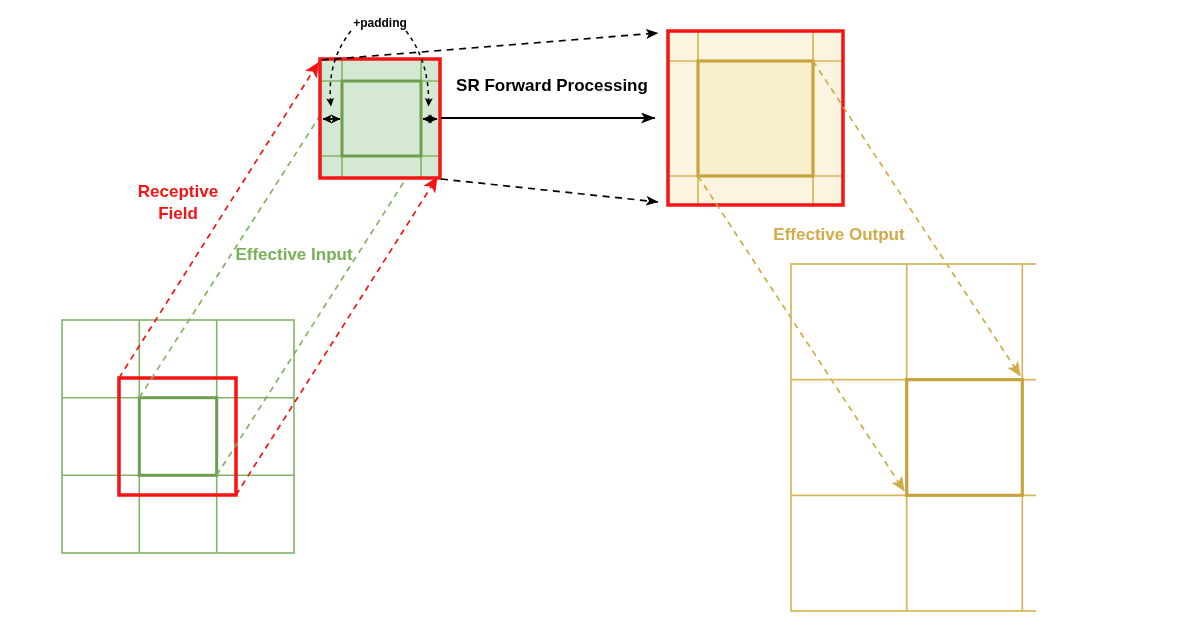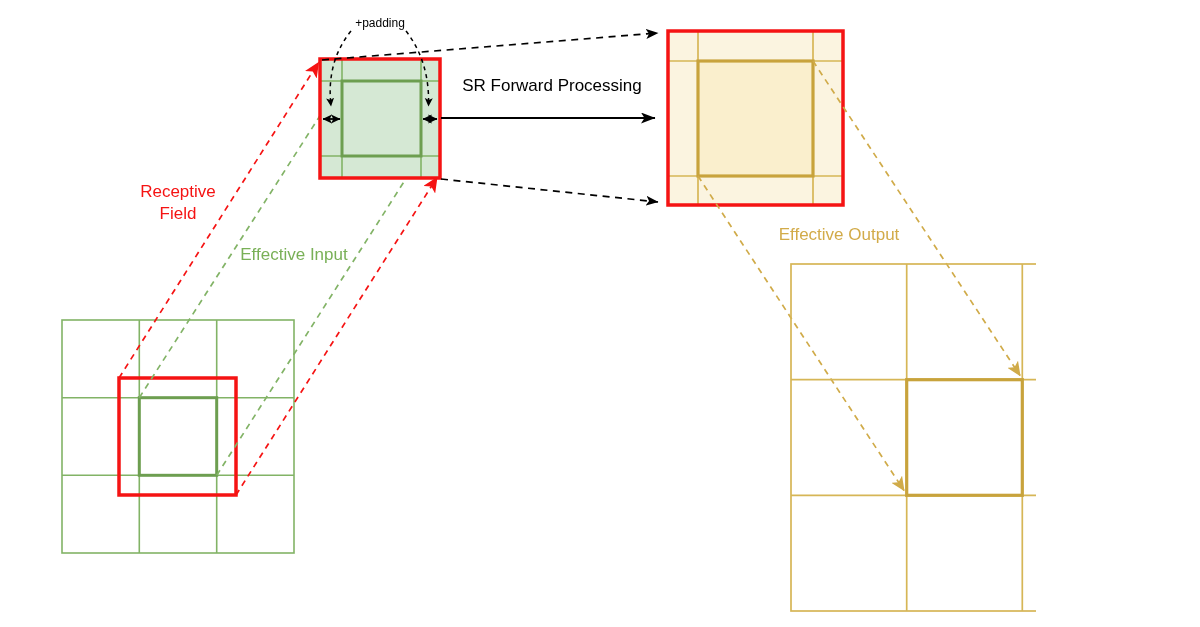--- a/index.html
+++ b/index.html
@@ -1,16 +1,16 @@
 <!DOCTYPE html>
 <html style="--c-red: #f51313; --c-green-fill: #d5e8d4; --c-green-stroke: #82b366; --c-green-dark: #6d9e50; --c-yellow-grid-fill: #fcefc5; --c-yellow-patch-fill: #fbf4e0; --c-yellow-patch-inner-fill: #faefcd; --c-yellow-stroke: #d6b656; --c-yellow-dark: #c8a33c; --c-yellow-dashed: #d0ab49; --c-text-green: #79b057; --c-text-yellow: #d2ab49; --c-black: #000000;"><head>
 <meta charset="utf-8">
 <style>
   html, body { margin: 0; padding: 0; background: #ffffff; }
-  .canvas { position: relative; width: 1036px; height: 627px; background: #ffffff; overflow: hidden; }
+  .canvas { position: relative; width: 1036px; height: 627px; background: #ffffff; overflow: hidden; font-weight: bold; }
   svg { font-family: "Liberation Sans", sans-serif; display: block; }
 
   
   .t  { text-anchor: middle; font-size: 17px; }
   .t-small { text-anchor: middle; font-size: 12px; }
   .t-red    { fill: var(--c-red); }
   .t-green  { fill: var(--c-text-green); }
   .t-yellow { fill: var(--c-text-yellow); }
   .t-black  { fill: var(--c-black); }
 

